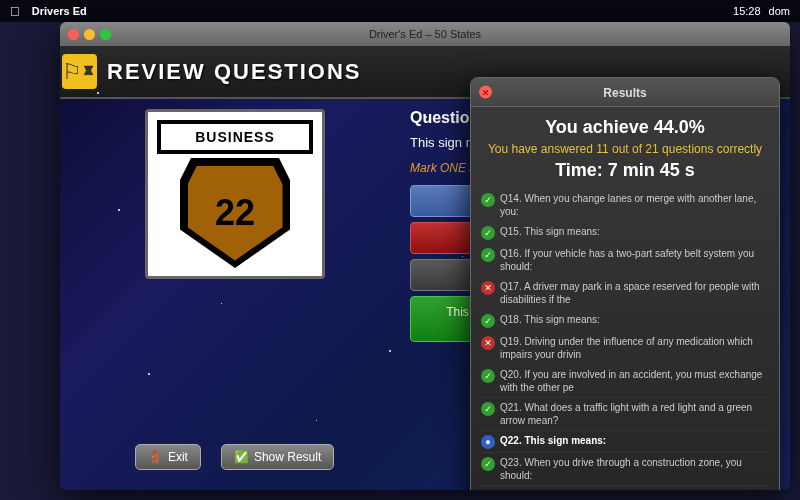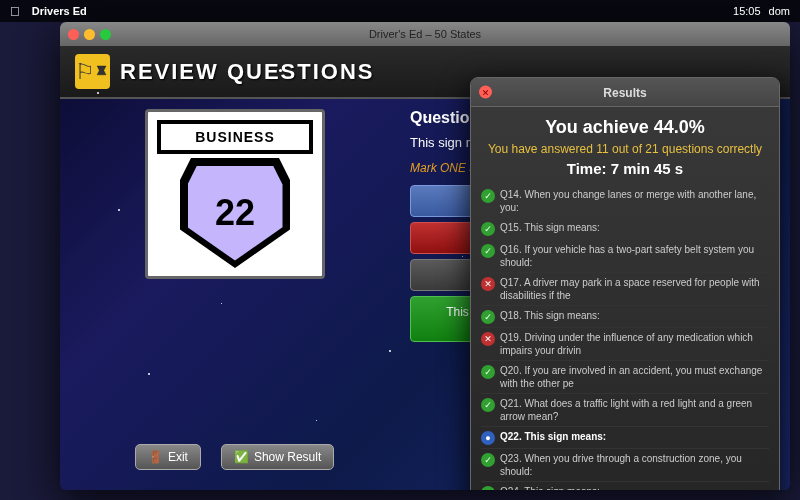--- a/index.html
+++ b/index.html
@@ -86,21 +86,21 @@
     .app-window-controls {
       position: absolute;
       left: 8px;
       display: flex;
       gap: 5px;
     }
 
     
     .app-header {
       background: linear-gradient(to bottom, #2a2a2a, #1a1a1a);
-      padding: 8px 15px;
+      padding: 8px 2px;
       display: flex;
       align-items: center;
       gap: 10px;
       border-bottom: 2px solid #555;
     }
     .header-icon {
       width: 35px;
       height: 35px;
       background: #f0c020;
       border-radius: 4px;
@@ -175,21 +175,21 @@
       clip-path: polygon(10% 0%, 90% 0%, 100% 20%, 100% 65%, 50% 100%, 0% 65%, 0% 20%);
       display: flex;
       align-items: center;
       justify-content: center;
       flex-direction: column;
       position: relative;
     }
     .sign-shield-inner {
       width: 95px;
       height: 95px;
-      background: #c4b5fd;
+      background: #a16207;
       clip-path: polygon(10% 0%, 90% 0%, 100% 20%, 100% 65%, 50% 100%, 0% 65%, 0% 20%);
       display: flex;
       align-items: center;
       justify-content: center;
     }
     .sign-number {
       font-size: 36px;
       font-weight: 900;
       color: black;
       line-height: 1;
@@ -332,21 +332,21 @@
       margin-bottom: 4px;
     }
     .results-detail {
       color: #e8c040;
       font-size: 12px;
       text-align: center;
       margin-bottom: 4px;
     }
     .results-time {
       color: white;
-      font-size: 15px;
+      font-size: 18px;
       font-weight: 700;
       text-align: center;
       margin-bottom: 8px;
     }
 
     .results-list {
       max-height: 320px;
       overflow-y: auto;
     }
     .results-item {
@@ -397,21 +397,21 @@
   </style>
 </head>
 <body>
 
 <div class="menu-bar">
   <div class="menu-bar-left">
     <span class="apple-icon"></span>
     <span class="menu-item">Drivers Ed</span>
   </div>
   <div class="menu-bar-right">
-    <span>15:05</span>
+    <span>15:28</span>
     <span>dom</span>
   </div>
 </div>
 
 <div class="app-window">
 
   <div class="app-titlebar">
     <div class="app-window-controls">
       <div class="traffic-light tl-close"></div>
       <div class="traffic-light tl-min"></div>

